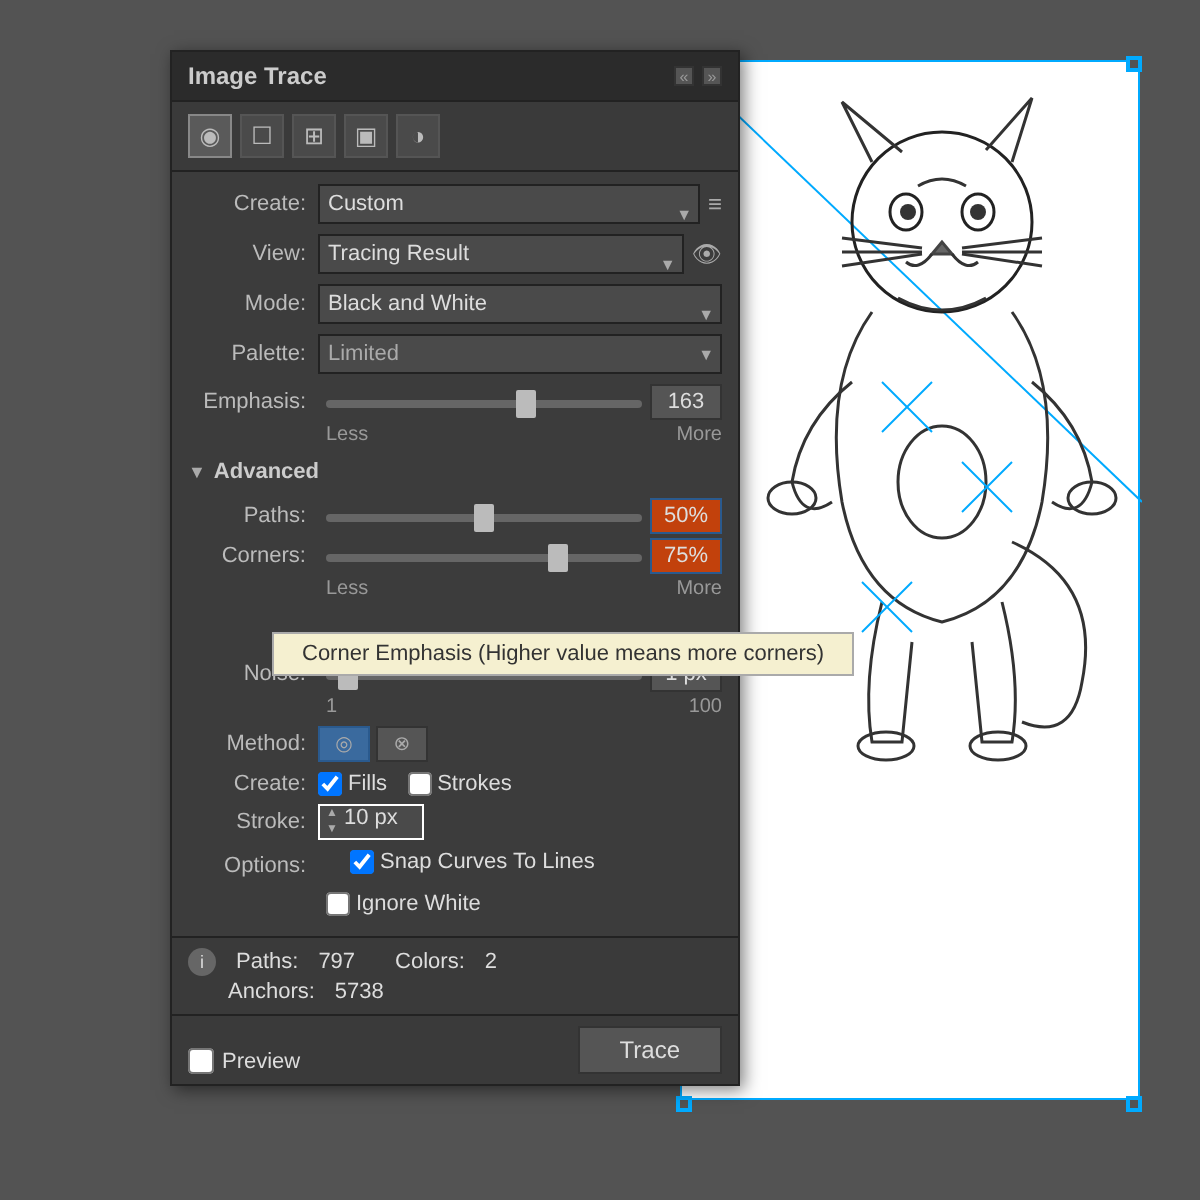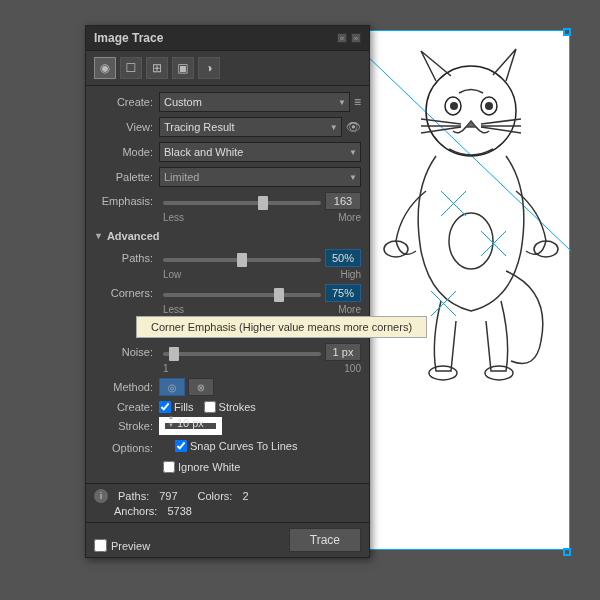--- a/index.html
+++ b/index.html
@@ -148,21 +148,21 @@
       padding-right: 6px;
       color: #bbb;
       font-size: 11px;
       flex-shrink: 0;
     }
 
     .select-wrapper {
       flex: 1;
       position: relative;
       display: flex;
-      align-items: center;
+      align-items: flex-end;
     }
 
     .select-wrapper select {
       width: 100%;
       background: #4a4a4a;
       border: 1px solid #222;
       color: #ddd;
       font-size: 11px;
       padding: 2px 18px 2px 4px;
       appearance: none;
@@ -223,21 +223,21 @@
       background: #555;
       border: 1px solid #333;
       color: #ddd;
       font-size: 11px;
       text-align: center;
       padding: 1px 2px;
       height: 18px;
     }
 
     .value-box.blue {
-      background: #0c4a6e;
+      background: #c2410c;
       border-color: #2a5a8e;
     }
 
     .min-max-row {
       display: flex;
       justify-content: space-between;
       padding-left: 69px;
       margin-bottom: 4px;
       color: #999;
       font-size: 10px;
@@ -305,23 +305,23 @@
 
     .cb-item input[type=checkbox] {
       margin-right: 3px;
       width: 12px;
       height: 12px;
     }
 
     
     .stroke-input-wrap {
       display: flex;
-      align-items: flex-end;
+      align-items: flex-start;
       background: #4a4a4a;
-      border: 6px solid #ffffff;
+      border: 1px solid #ffffff;
       height: 18px;
       padding: 0 3px;
     }
 
     .stroke-arrows {
       display: flex;
       flex-direction: column;
       margin-right: 3px;
     }
 
@@ -587,24 +587,20 @@
       <span class="section-title">Advanced</span>
     </div>
 
     <div class="threshold-row">
       <span class="form-label">Paths:</span>
       <div class="slider-container">
         <input type="range" class="slider" min="0" max="100" value="50" style="">
       </div>
       <input class="value-box blue" type="text" value="50%" style="">
     </div>
-    <div class="min-max-row">
-      <span>Low</span>
-      <span>High</span>
-    </div>
 
     <div class="threshold-row">
       <span class="form-label">Corners:</span>
       <div class="slider-container">
         <input type="range" class="slider" min="0" max="100" value="75" style="">
       </div>
       <input class="value-box blue" type="text" value="75%" style="">
     </div>
     <div class="min-max-row" style="position:relative;">
       <span>Less</span>

